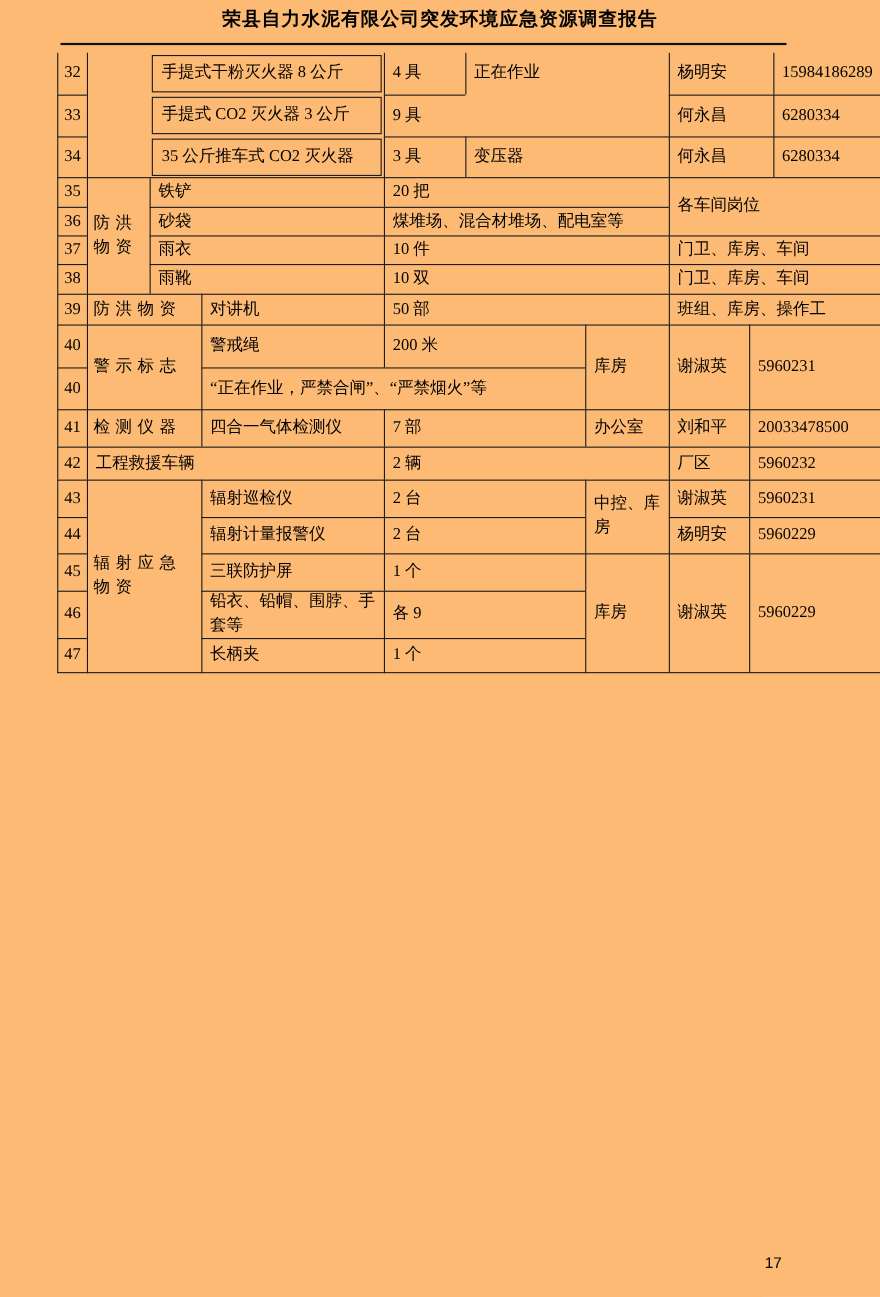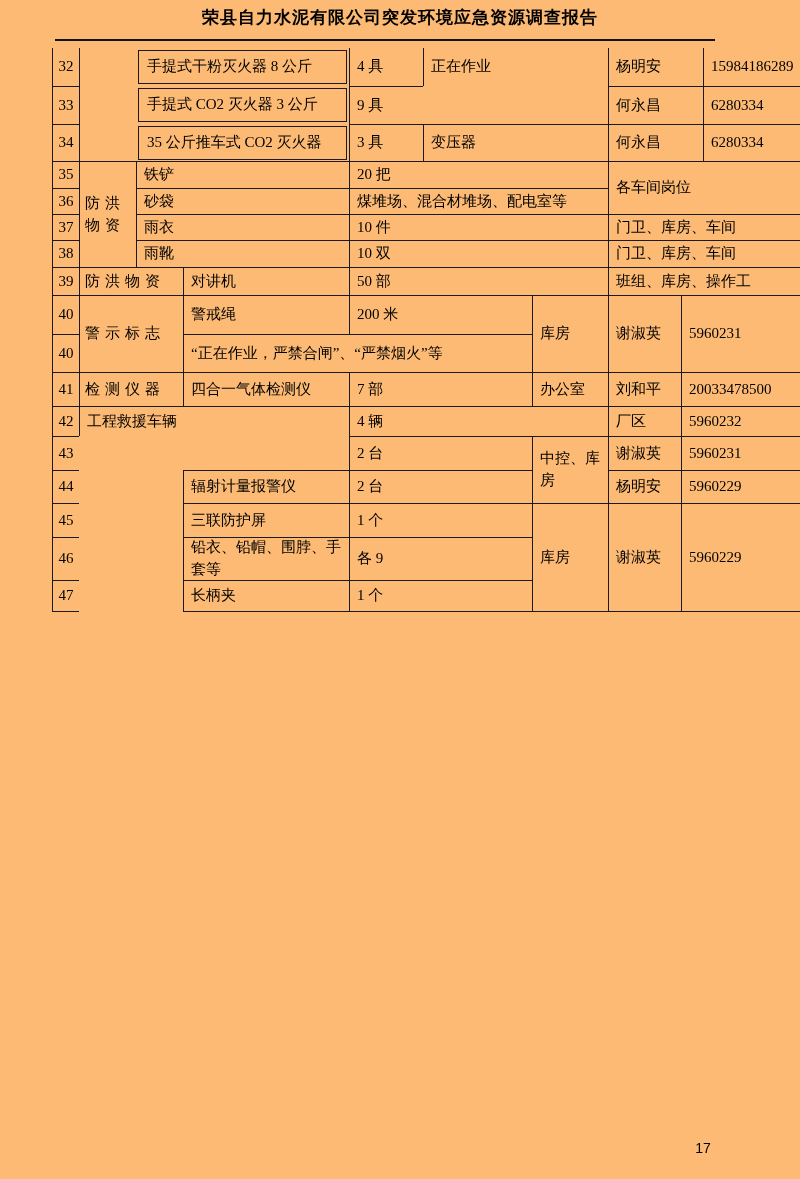--- a/index.html
+++ b/index.html
@@ -95,25 +95,27 @@
     <div class="c num" style="left:0px;top:324px;width:27px;height:34px">41</div>
     <div class="c sp" style="left:27px;top:324px;width:104px;height:34px">检测仪器</div>
     <div class="c" style="left:131px;top:324px;width:166px;height:34px">四合一气体检测仪</div>
     <div class="c" style="left:297px;top:324px;width:183px;height:34px">7 部</div>
     <div class="c" style="left:480px;top:324px;width:76px;height:34px">办公室</div>
     <div class="c" style="left:556px;top:324px;width:73px;height:34px">刘和平</div>
     <div class="c er" style="left:629px;top:324px;width:164px;height:34px">20033478500</div>
 
     <div class="c num" style="left:0px;top:358px;width:27px;height:30px">42</div>
     <div class="c" style="left:27px;top:358px;width:270px;height:30px">工程救援车辆</div>
-    <div class="c" style="left:297px;top:358px;width:259px;height:30px">4 辆</div>
+    <div class="c" style="left:297px;top:358px;width:259px;height:30px">2 辆</div>
     <div class="c" style="left:556px;top:358px;width:73px;height:30px">厂区</div>
     <div class="c er" style="left:629px;top:358px;width:164px;height:30px">5960232</div>
 
     <div class="c num" style="left:0px;top:388px;width:27px;height:34px">43</div>
+    <div class="c sp eb" style="left:27px;top:388px;width:104px;height:176px">辐射应急物资</div>
+    <div class="c" style="left:131px;top:388px;width:166px;height:34px">辐射巡检仪</div>
     <div class="c" style="left:297px;top:388px;width:183px;height:34px">2 台</div>
     <div class="c" style="left:480px;top:388px;width:76px;height:67px">中控、库房</div>
     <div class="c" style="left:556px;top:388px;width:73px;height:34px">谢淑英</div>
     <div class="c er" style="left:629px;top:388px;width:164px;height:34px">5960231</div>
     <div class="c num" style="left:0px;top:422px;width:27px;height:33px">44</div>
     <div class="c" style="left:131px;top:422px;width:166px;height:33px">辐射计量报警仪</div>
     <div class="c" style="left:297px;top:422px;width:183px;height:33px">2 台</div>
     <div class="c" style="left:556px;top:422px;width:73px;height:33px">杨明安</div>
     <div class="c er" style="left:629px;top:422px;width:164px;height:33px">5960229</div>
     <div class="c num" style="left:0px;top:455px;width:27px;height:34px">45</div>

